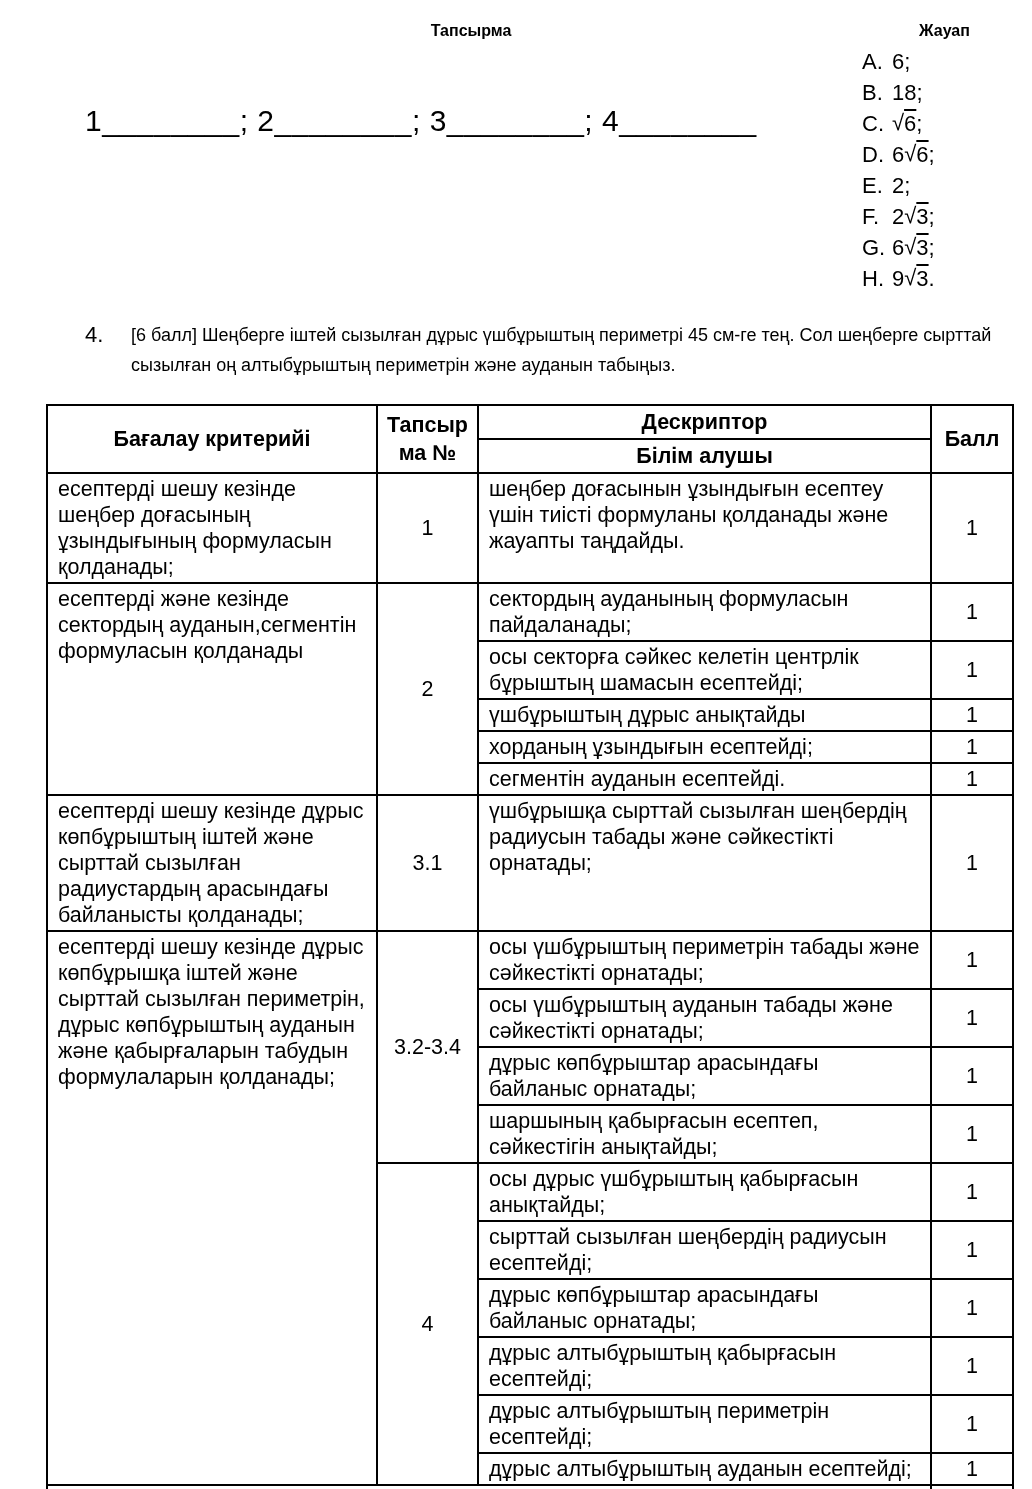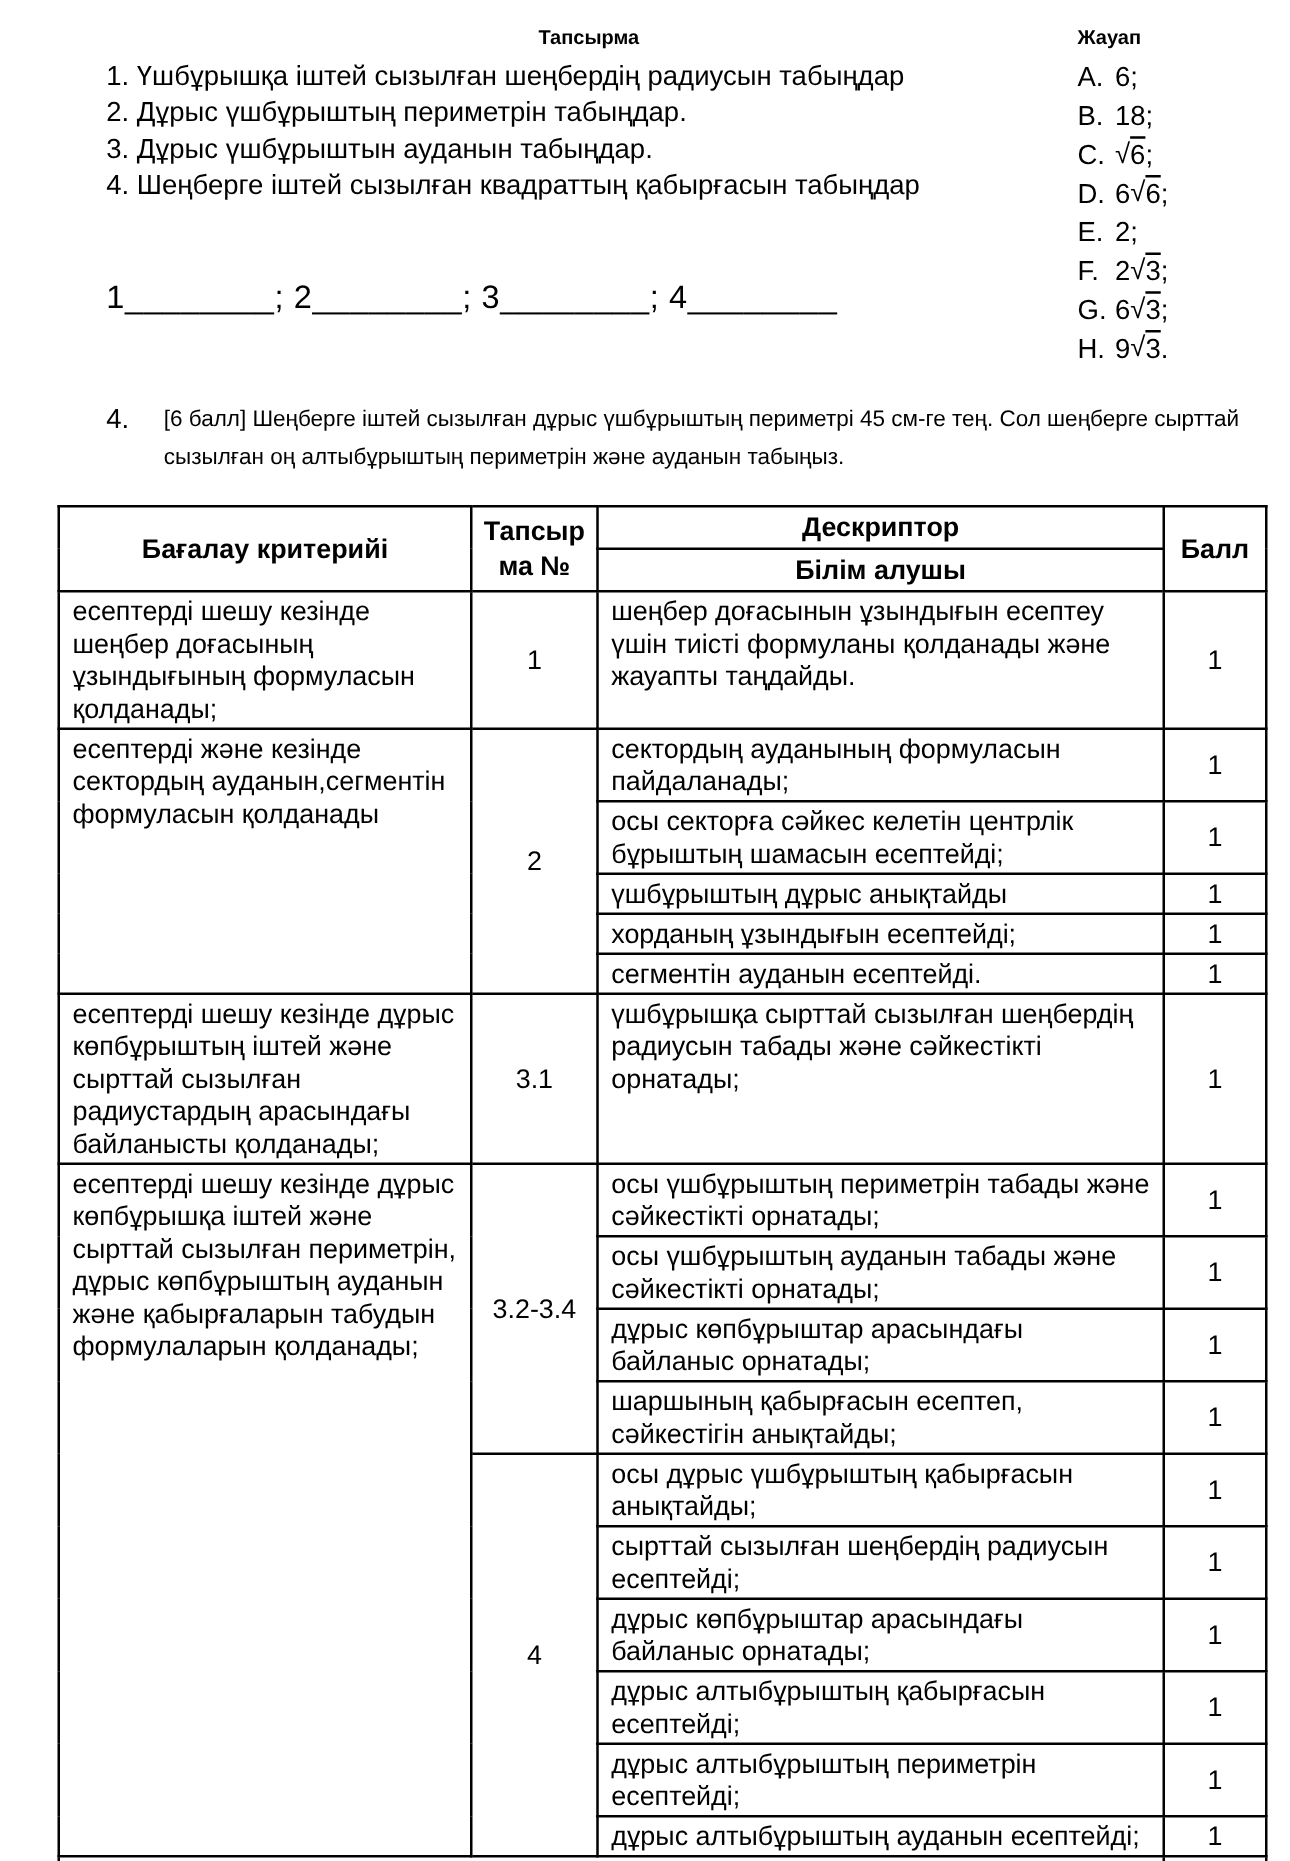--- a/index.html
+++ b/index.html
@@ -37,31 +37,31 @@
     flex: 0 0 auto;
   }
   .top-title {
     font-size: 16px;
     font-weight: bold;
     line-height: 30px;
     text-align: center;
     padding-left: 80px;
   }
   .answer-title {
-    text-align: left;
+    text-align: center;
     padding-left: 0;
   }
   .task-line {
     font-size: 22px;
     line-height: 29px;
     white-space: nowrap;
   }
   .blanks {
     margin-top: 60px;
-    font-size: 26px;
+    font-size: 30px;
     line-height: 30px;
     letter-spacing: 0.5px;
   }
   .answer-line {
     font-size: 22px;
     line-height: 31px;
     white-space: nowrap;
   }
   .ans-label {
     display: inline-block;
@@ -162,26 +162,20 @@
   }
 </style>
 </head>
 <body>
 
 <div class="page">
 
   <div class="top-section">
     <div class="top-left">
       <div class="top-title">Тапсырма</div>
-      <div class="task-list">
-          <div class="task-line">1. Үшбұрышқа іштей сызылған шеңбердің радиусын табыңдар</div>
-          <div class="task-line">2. Дұрыс үшбұрыштың периметрін табыңдар.</div>
-          <div class="task-line">3. Дұрыс үшбұрыштын ауданын табыңдар.</div>
-          <div class="task-line">4. Шеңберге іштей сызылған квадраттың қабырғасын табыңдар</div>
-        </div>
       <div class="blanks">1________; 2________; 3________; 4________</div>
     </div>
     <div class="top-right">
       <div class="top-title answer-title">Жауап</div>
       <div class="answer-list">
           <div class="answer-line"><span class="ans-label">A.</span><span class="ans-value">6;</span></div>
           <div class="answer-line"><span class="ans-label">B.</span><span class="ans-value">18;</span></div>
           <div class="answer-line"><span class="ans-label">C.</span><span class="ans-value"><span class="sqrt">√</span><span class="radicand">6</span>;</span></div>
           <div class="answer-line"><span class="ans-label">D.</span><span class="ans-value">6<span class="sqrt">√</span><span class="radicand">6</span>;</span></div>
           <div class="answer-line"><span class="ans-label">E.</span><span class="ans-value">2;</span></div>

